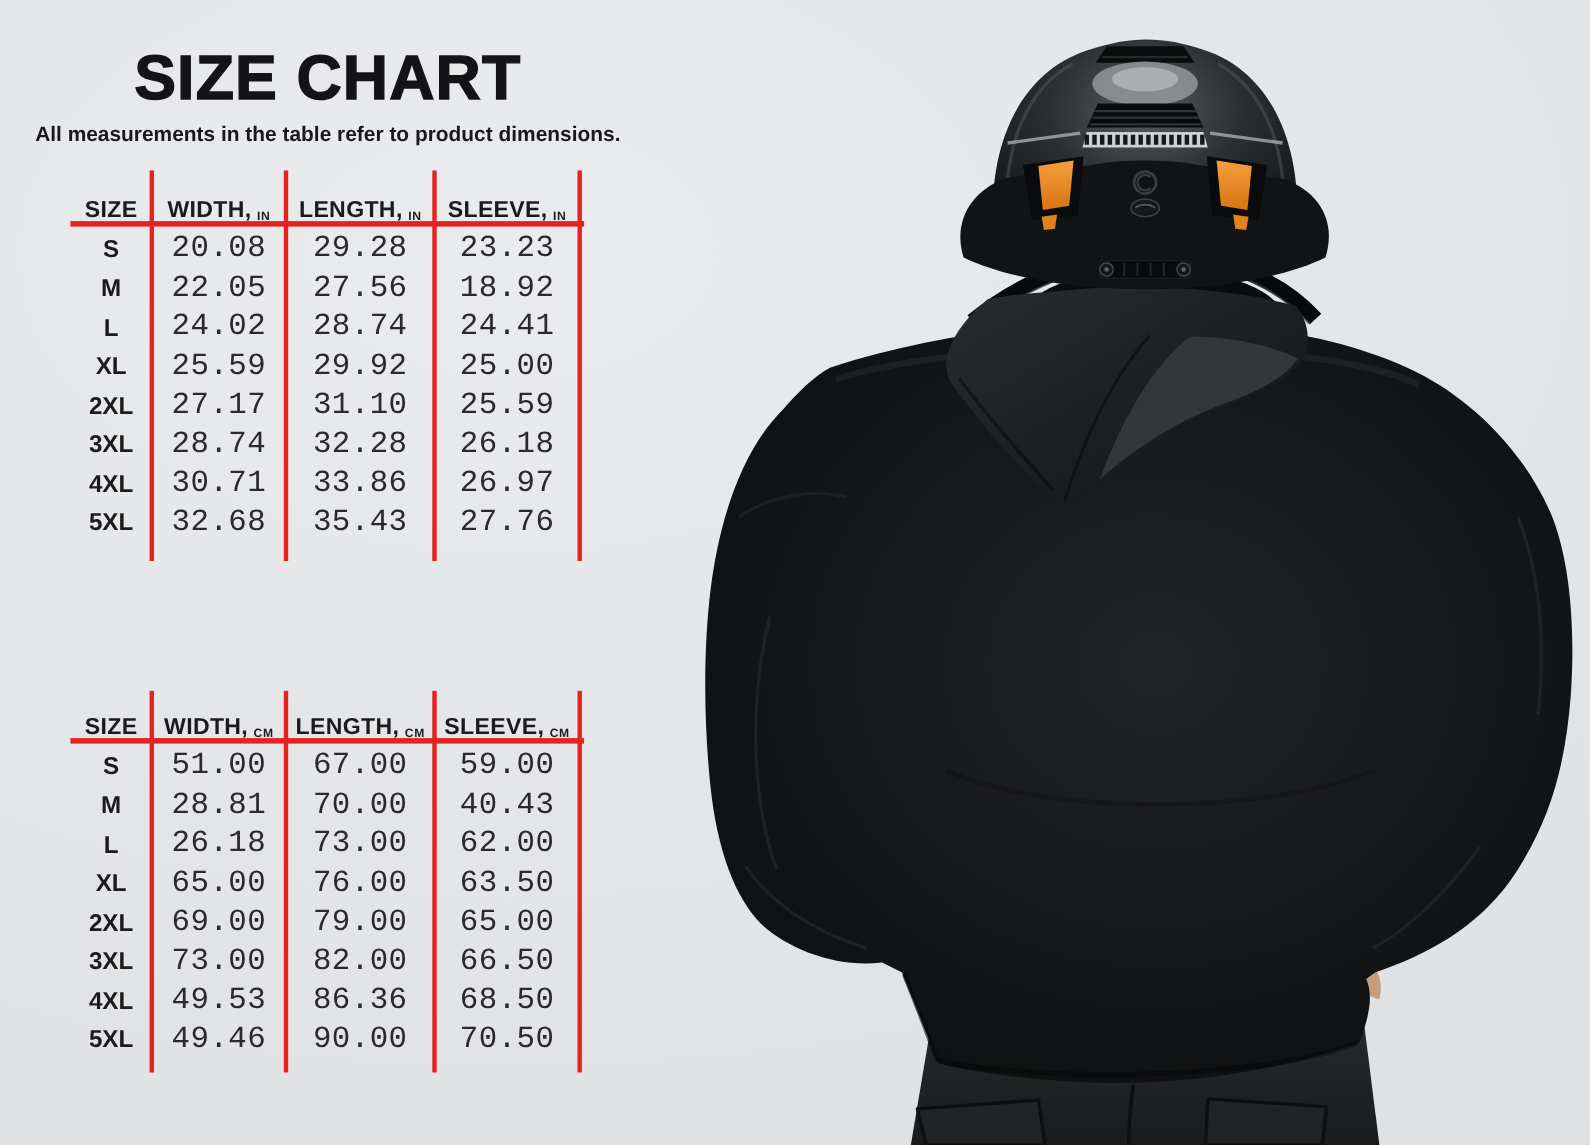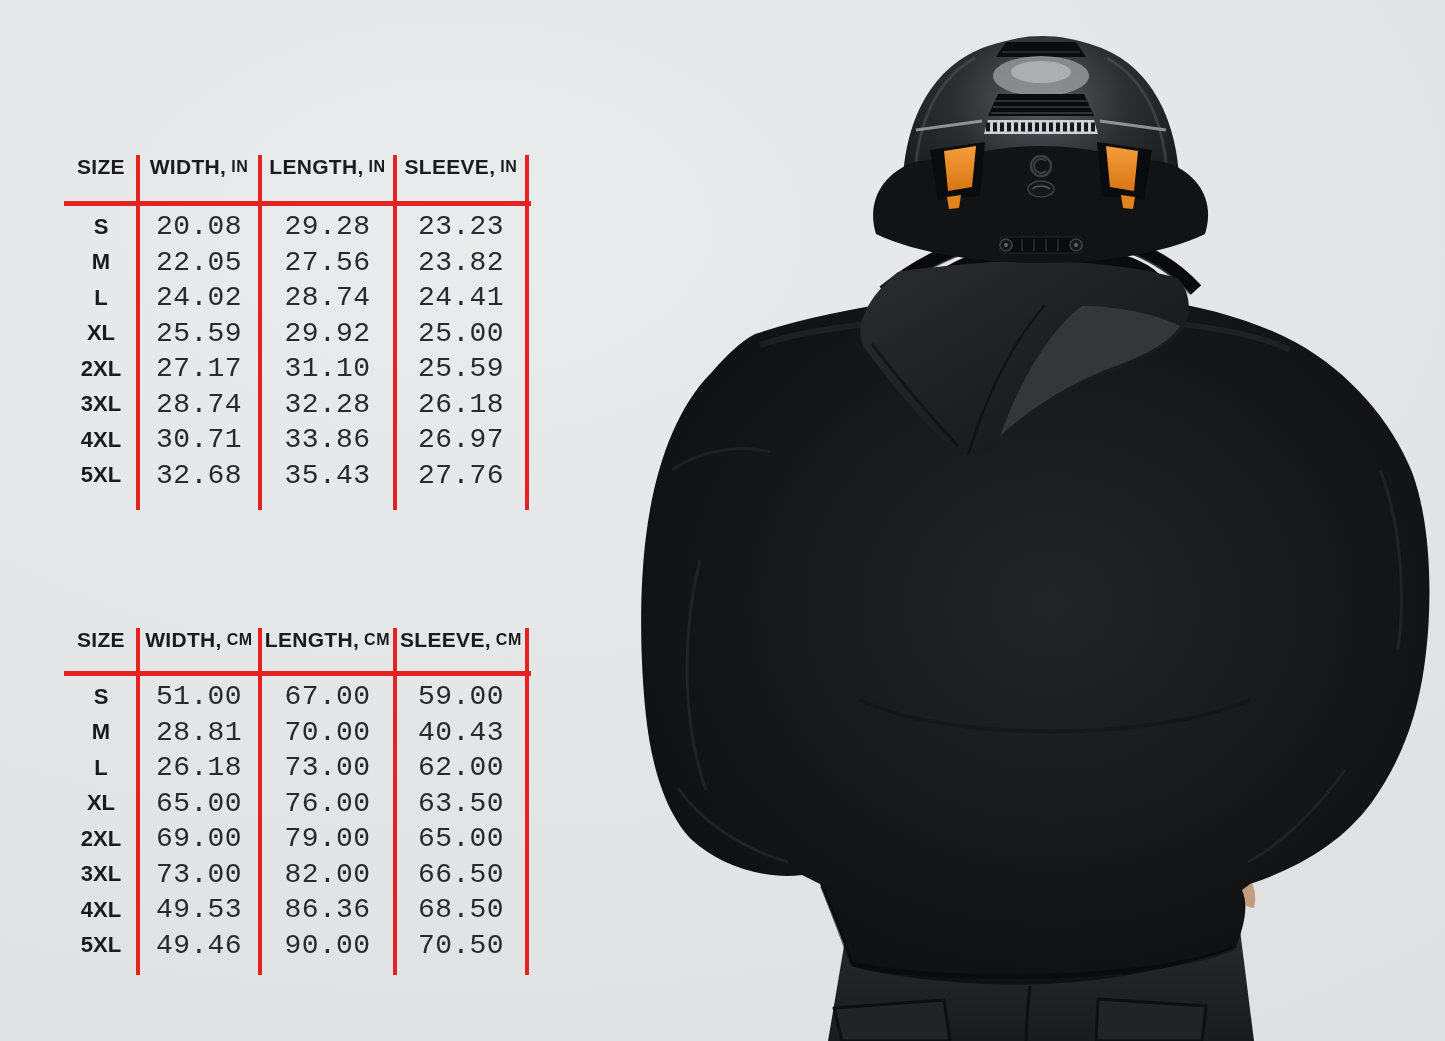--- a/index.html
+++ b/index.html
@@ -34,41 +34,43 @@
   #table-cm .grid{grid-template-rows:45px 6px repeat(8,35.5px);}
   .spacer{grid-column:1/5;}
 
   .vline{position:absolute;top:0;bottom:0;width:4px;background:#e42321;}
   .v1{left:72px;} .v2{left:194px;} .v3{left:329px;} .v4{left:461px;}
   .hline{position:absolute;left:0;width:467px;height:5px;background:#e42321;}
   #table-in .hline{top:46px;}
   #table-cm .hline{top:43px;}
 
   .hcell{
-    display:flex;align-items:flex-start;justify-content:center;gap:5px;
+    display:flex;align-items:flex-end;justify-content:center;gap:5px;
     font-weight:700;font-size:21px;color:#1b1b1d;letter-spacing:.3px;
   }
-  .unit{font-size:16px;font-weight:700;letter-spacing:.6px;padding-top:3px;}
+  .unit{font-size:11px;font-weight:700;letter-spacing:.6px;padding-top:3px;}
   .scell{
     display:flex;align-items:center;justify-content:center;
     font-weight:700;font-size:22px;color:#1b1b1d;
   }
   .vcell{
     display:flex;align-items:center;justify-content:center;
     font-size:28px;color:#2a2a2c;letter-spacing:.4px;font-family:Liberation Mono, monospace;
   }
 
   
   .photo{position:absolute;right:0;top:0;width:805px;height:1041px;}
 </style>
 </head>
 <body>
 
 <div class="canvas">
 
+  <div class="title">SIZE CHART</div>
+  <div class="subtitle">All measurements in the table refer to product dimensions.</div>
 
   <div class="size-table" id="table-in">
     <div class="vline v1"></div>
     <div class="vline v2"></div>
     <div class="vline v3"></div>
     <div class="vline v4"></div>
     <div class="hline"></div>
     <div class="grid">
       <div class="hcell">
           <span>SIZE</span>
@@ -86,21 +88,21 @@
           <span class="unit">IN</span>
         </div>
       <div class="spacer"></div>
       <div class="scell">S</div>
       <div class="vcell">20.08</div>
       <div class="vcell">29.28</div>
       <div class="vcell">23.23</div>
       <div class="scell">M</div>
       <div class="vcell">22.05</div>
       <div class="vcell">27.56</div>
-      <div class="vcell">23.82</div>
+      <div class="vcell">18.92</div>
       <div class="scell">L</div>
       <div class="vcell">24.02</div>
       <div class="vcell">28.74</div>
       <div class="vcell">24.41</div>
       <div class="scell">XL</div>
       <div class="vcell">25.59</div>
       <div class="vcell">29.92</div>
       <div class="vcell">25.00</div>
       <div class="scell">2XL</div>
       <div class="vcell">27.17</div>

